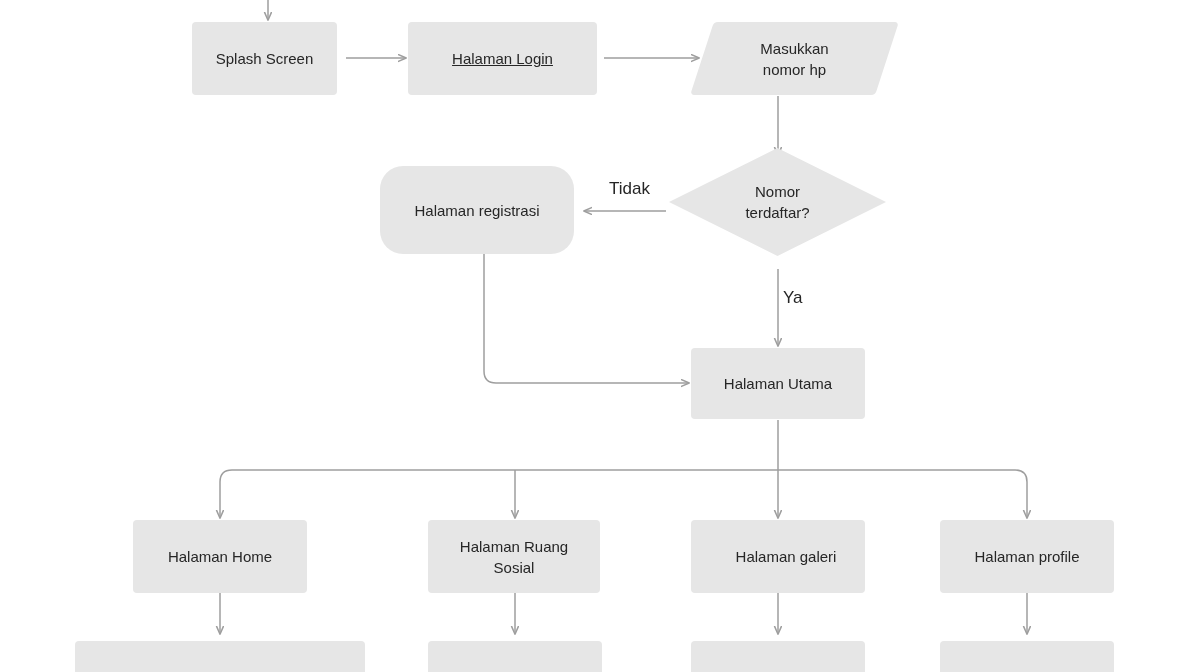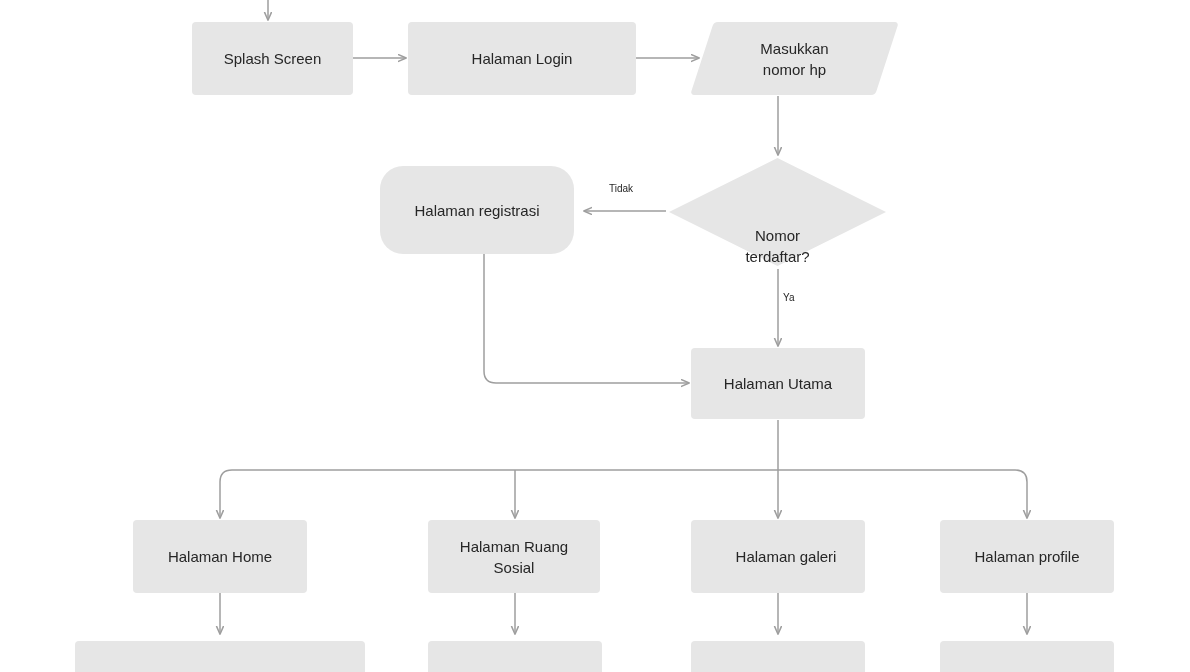--- a/index.html
+++ b/index.html
@@ -66,21 +66,21 @@
     z-index:0;
   }
   .diamond-label{
     position:relative;
     z-index:1;
     text-align:center;
   }
   .edge-label{
     position:absolute;
     color:#262626;
-    font-size:10px;
+    font-size:17px;
     line-height:16px;
     white-space:nowrap;
   }
 </style>
 </head>
 <body>
 
 <div id="canvas">
 
   <svg class="edges" viewBox="0 0 1190 672" xmlns="http://www.w3.org/2000/svg">
@@ -121,37 +121,37 @@
 
       <path d="M220,482 L220,482 M232,470 L1015,470"></path>
       <path d="M220,482 L220,482 M220,470 Q220,470 220,470"></path>
       <path d="M232,470 Q220,470 220,482"></path>
       <path d="M1015,470 Q1027,470 1027,482"></path>
       <path d="M515,470 L515,482"></path>
       <path d="M778,470 L778,482"></path>
     </g>
   </svg>
 
-  <div class="node" style="left:192px; top:22px; width:161px; height:73px;">
+  <div class="node" style="left:192px; top:22px; width:145px; height:73px;">
     <span>Splash Screen</span>
   </div>
 
-  <div class="node" style="left:408px; top:22px; width:228px; height:73px;">
+  <div class="node" style="left:408px; top:22px; width:189px; height:73px;text-decoration:underline;">
     <span>Halaman Login</span>
   </div>
 
   <div class="node parallelogram" style="left:702px; top:22px; width:185px; height:73px;">
     <span class="para-shape"></span>
     <span class="para-label">
       <span>Masukkan</span><br>
       <span>nomor hp</span>
     </span>
   </div>
 
-  <div class="node diamond" style="left:668px; top:157px; width:219px; height:110px;align-items:flex-end;">
+  <div class="node diamond" style="left:668px; top:147px; width:219px; height:110px;">
     <svg class="diamond-shape" viewBox="0 0 219 110" preserveAspectRatio="none">
       <path d="M109.5,1 L218,55 L109.5,109 L1,55 Z" fill="#e6e6e6"></path>
     </svg>
     <span class="diamond-label">
       <span>Nomor</span><br>
       <span>terdaftar?</span>
     </span>
   </div>
 
   <div class="node" style="left:380px; top:166px; width:194px; height:88px;border-radius:23px;">

